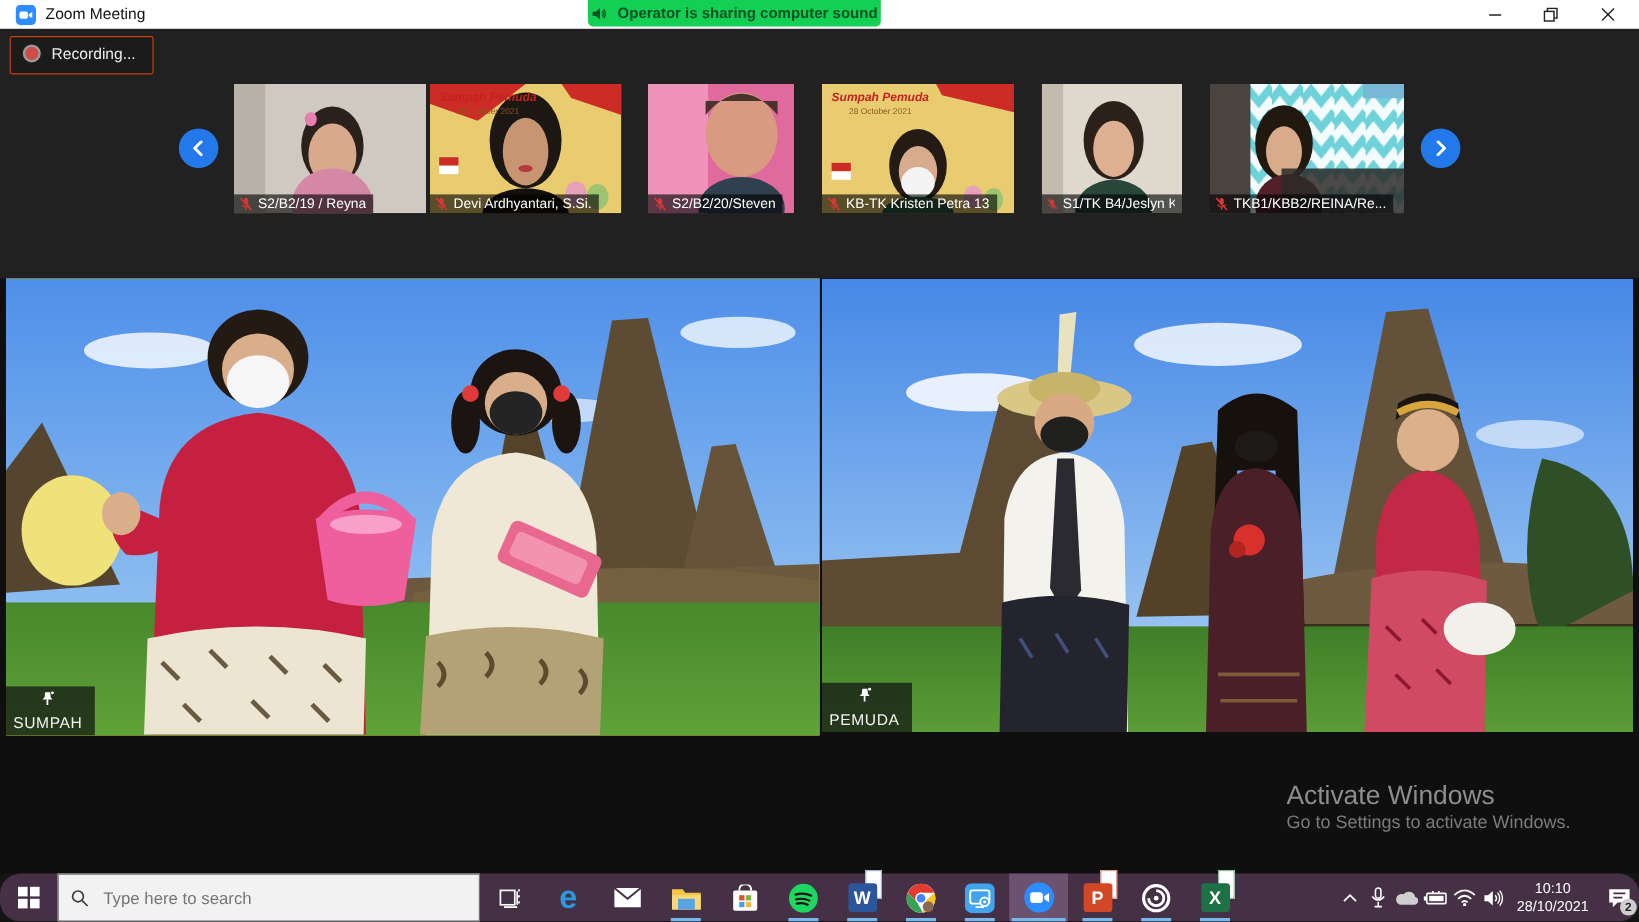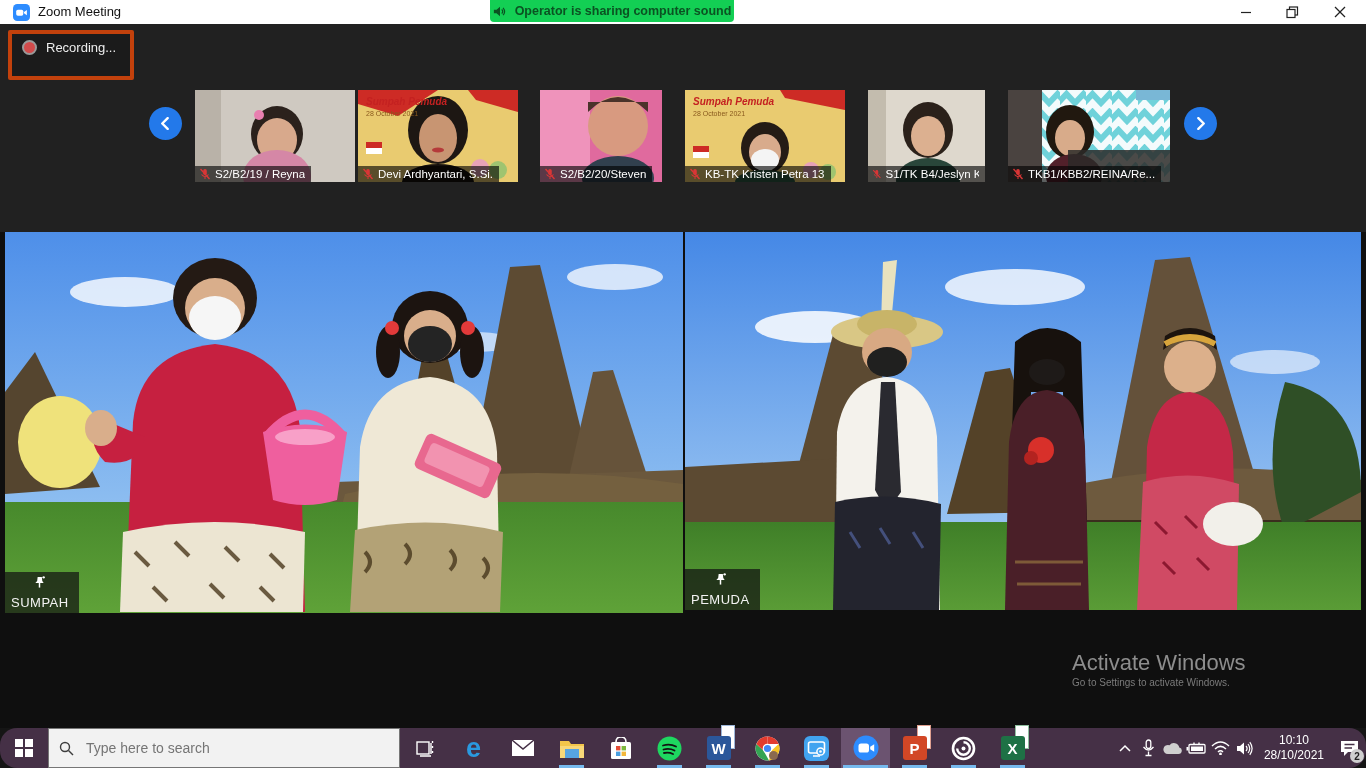--- a/index.html
+++ b/index.html
@@ -15,27 +15,27 @@
 
   
   .banner{left:490px;top:0;width:244px;height:22px;background:#13cf54;border-radius:0 0 4px 4px;
           display:flex;align-items:center;justify-content:center;gap:8px;z-index:41;}
   .banner span{font-size:12.5px;font-weight:bold;color:#0b5222;}
 
   
   .client-top{left:0;top:24px;width:1366px;height:208px;background:#212121;}
   .client-bottom{left:0;top:232px;width:1366px;height:496px;background:#0f0f0f;}
 
-  .recording{left:8px;top:30px;height:26px;background:#1b1b1b;border:4px solid #c2410c;border-radius:2px;
-             display:flex;align-items:center;gap:9px;padding:0 14px 16px 10px;z-index:30;cursor:pointer;}
+  .recording{left:8px;top:30px;height:26px;background:#1b1b1b;border:1px solid #c2410c;border-radius:2px;
+             display:flex;align-items:center;gap:9px;padding:0 14px 4px 10px;z-index:30;cursor:pointer;}
   .recording .dot{width:11px;height:11px;border-radius:50%;background:#d24b4b;border:2px solid #9a9a9a;}
   .recording span{font-size:13px;color:#ededed;}
 
   
-  .thumb{top:90px;height:92px;background:#000;overflow:hidden;cursor:pointer;}
+  .thumb{top:70px;height:108px;background:#000;overflow:hidden;cursor:pointer;text-align:center;}
   .thumb svg.scene{position:absolute;left:0;top:0;width:100%;height:100%;}
   .namebar{position:absolute;left:0;bottom:0;max-width:100%;background:rgba(0,0,0,.62);
            display:flex;align-items:center;gap:4px;padding:2px 6px 2px 4px;box-sizing:border-box;}
   .namebar span{font-size:11.5px;color:#fff;white-space:nowrap;overflow:hidden;}
   .poster-txt{position:absolute;left:8px;top:6px;color:#c42121;font-weight:bold;font-size:10px;
               line-height:11px;white-space:nowrap;font-style:italic;}
   .poster-txt small{font-weight:normal;font-size:7px;color:#8a5a1e;font-style:normal;}
 
   .navArrow{top:107px;width:33px;height:33px;border-radius:50%;background:#2379ea;display:flex;
             align-items:center;justify-content:center;cursor:pointer;z-index:5;}
@@ -43,21 +43,21 @@
   
   .tile{top:232px;overflow:hidden;cursor:pointer;background:#000;}
   .tile svg.scene{position:absolute;left:0;top:0;width:100%;height:100%;}
   .tile.active{outline:3px solid #ccd84e;outline-offset:-3px;}
   .tileLabel{position:absolute;left:0;bottom:0;background:rgba(18,18,18,.72);display:flex;
              align-items:center;gap:6px;padding:3px 10px 3px 6px;flex-direction:column;}
   .tileLabel span{font-size:13px;color:#f2f2f2;letter-spacing:.5px;}
 
   
   .wm-title{left:1072px;top:650px;font-size:22px;color:#8d8d8d;font-weight:300;}
-  .wm-sub{left:1072px;top:677px;font-size:10px;color:#7b7b7b;}
+  .wm-sub{left:1072px;top:677px;font-size:15px;color:#7b7b7b;}
 
   
   .taskbar{left:0;top:728px;width:1366px;height:40px;background:#453046;display:flex;align-items:stretch;z-index:50;border-radius:17px;}
   .startBtn{width:48px;display:flex;align-items:center;justify-content:center;cursor:pointer;}
   .winlogo{display:grid;grid-template-columns:8px 8px;grid-template-rows:8px 8px;gap:1.6px;}
   .winlogo i{background:#fff;}
   .searchbox{width:352px;background:#f2f2f2;border:1px solid #767676;box-sizing:border-box;
              display:flex;align-items:center;gap:10px;padding:0 10px;cursor:text;}
   .searchbox input{border:none;outline:none;background:transparent;font-size:14px;color:#3d3d3d;
                    width:280px;font-family:"Liberation Sans",sans-serif;}

